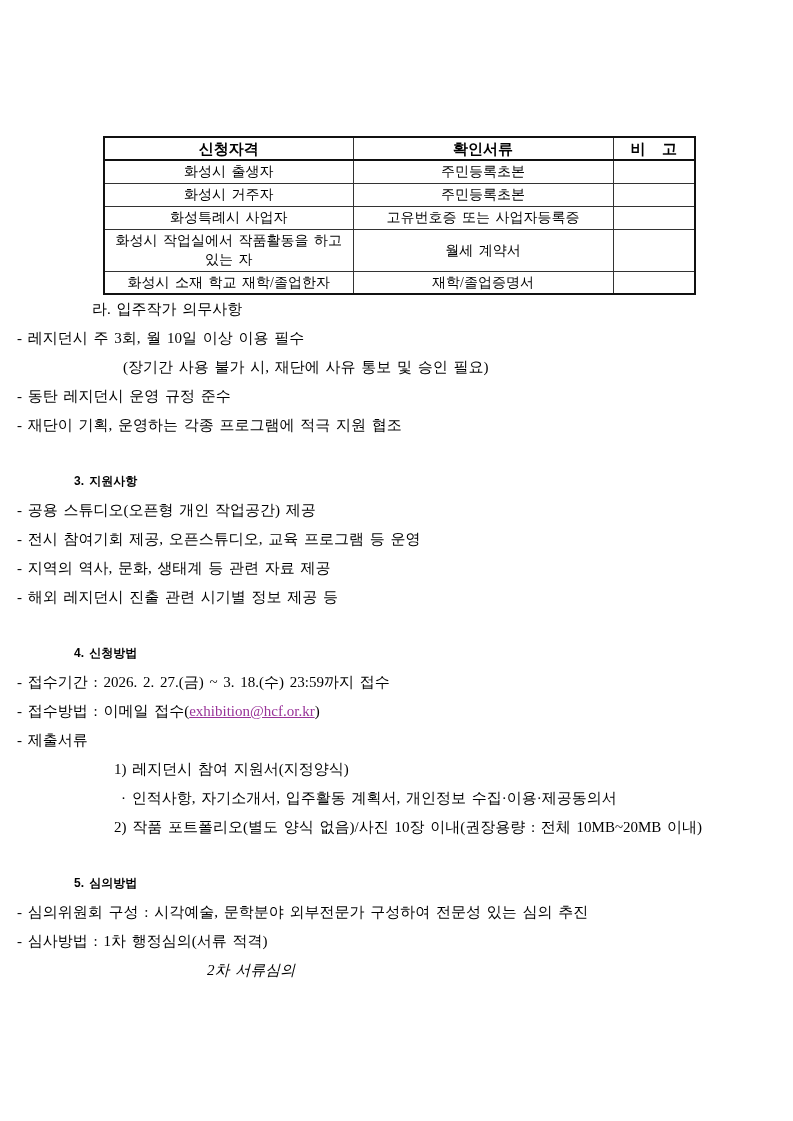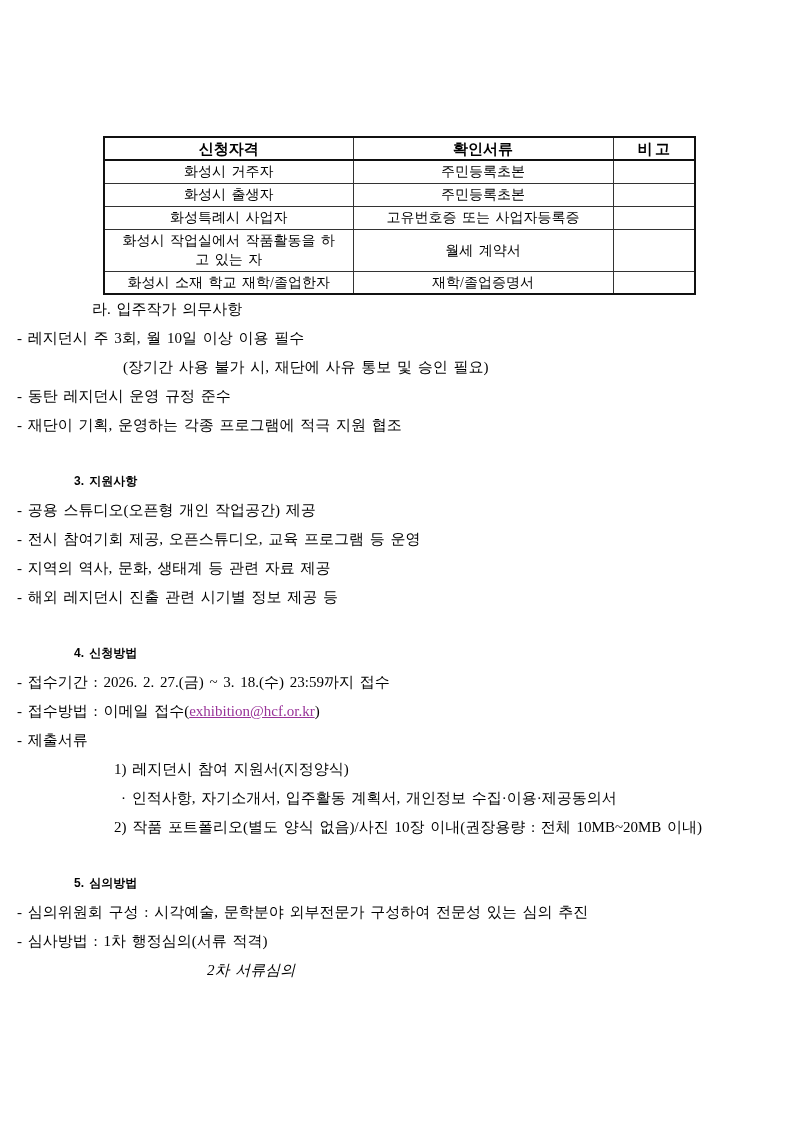--- a/index.html
+++ b/index.html
@@ -27,21 +27,21 @@
     font-size: 14px;
     word-spacing: 2px;
   }
   .elig-table col.c1 { width: 249px; }
   .elig-table col.c2 { width: 260px; }
   .elig-table col.c3 { width: 82px; }
   .elig-table th, .elig-table td {
     border: 1px solid #333333;
     text-align: center;
     vertical-align: middle;
-    padding: 1px 13px;
+    padding: 1px 6px;
     line-height: 19px;
     font-weight: normal;
   }
   .elig-table { border: 2px solid #111111; }
   .elig-table thead th {
     border-bottom: 2px solid #111111;
     font-weight: bold;
     font-family: "Liberation Sans", "DejaVu Sans", sans-serif;
     font-size: 15px;
     height: 23px;
@@ -103,26 +103,26 @@
         <th>
           <div class="note-header-inner">
             <span>비</span>
             <span>고</span>
           </div>
         </th>
       </tr>
     </thead>
     <tbody>
       <tr>
-        <td>화성시 거주자</td>
+        <td>화성시 출생자</td>
         <td>주민등록초본</td>
         <td></td>
       </tr>
       <tr>
-        <td>화성시 출생자</td>
+        <td>화성시 거주자</td>
         <td>주민등록초본</td>
         <td></td>
       </tr>
       <tr>
         <td>화성특례시 사업자</td>
         <td>고유번호증 또는 사업자등록증</td>
         <td></td>
       </tr>
       <tr class="tall">
         <td>화성시 작업실에서 작품활동을 하고 있는 자</td>

